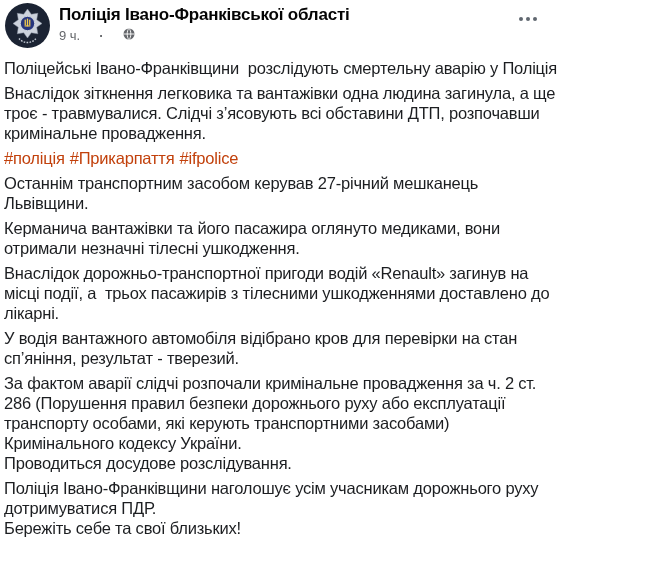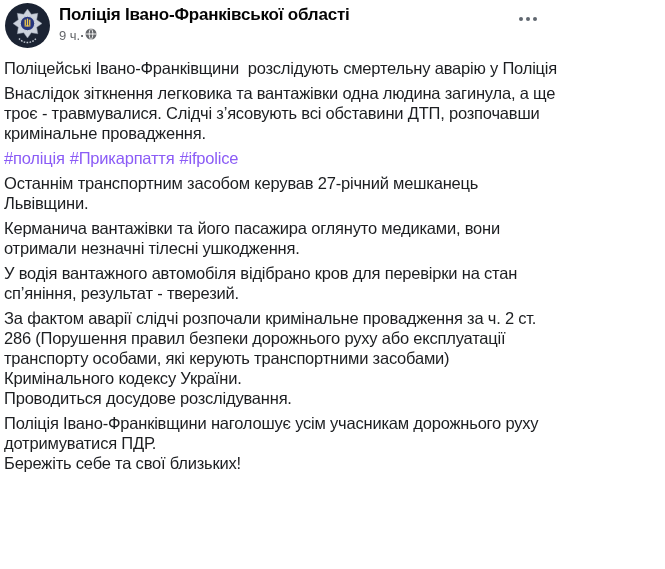--- a/index.html
+++ b/index.html
@@ -21,21 +21,21 @@
     flex: 0 0 45px; cursor: pointer; display: block;
   }
   .avatar-btn svg { display: block; }
   .header-info { margin-left: 9px; padding-top: 1px; }
   .page-name {
     font-size: 17px; font-weight: 700; color: #050505;
     letter-spacing: -0.2px; line-height: 21px; cursor: pointer;
     text-decoration: none; display: inline-block;
   }
   .meta-row {
-    display: flex; align-items: center; gap: 0;
+    display: flex; align-items: center; gap: 19px;
     margin-top: 2px; font-size: 13px; color: #65676b; line-height: 16px;
   }
   .meta-row .sep { font-weight: 700; }
   .globe { display: inline-block; margin-top: 1px; }
 
   .more-btn {
     position: absolute; top: 9px; right: 24px;
     width: 28px; height: 20px;
     display: flex; align-items: center; justify-content: center;
     gap: 3px; background: transparent; border: 0; cursor: pointer;
@@ -46,21 +46,21 @@
   }
 
   
   .post-content {
     padding: 3px 8px 0 4px;
     font-size: 16.5px; line-height: 20px; letter-spacing: -0.2px;
     color: #1c1e21;
   }
   .post-content p { margin: 0 0 5px 0; white-space: pre-wrap; }
   .hashtags a {
-    color: #8b5cf6; text-decoration: none; cursor: pointer;
+    color: #c2410c; text-decoration: none; cursor: pointer;
   }
   .hashtags a + a { margin-left: 5px; }
 </style>
 </head>
 <body>
 
 <div class="post-card">
 
   <div class="post-header">
     <a class="avatar-btn">
@@ -101,20 +101,21 @@
   </button>
 
   <div class="post-content">
     <p>Поліцейські Івано-Франківщини  розслідують смертельну аварію у Поліція</p>
     <p>Внаслідок зіткнення легковика та вантажівки одна людина загинула, а ще троє - травмувалися. Слідчі з’ясовують всі обставини ДТП, розпочавши кримінальне провадження.</p>
 
     <p class="hashtags"><a>#поліція</a><a>#Прикарпаття</a><a>#ifpolice</a></p>
 
     <p>Останнім транспортним засобом керував 27-річний мешканець Львівщини.</p>
     <p>Керманича вантажівки та його пасажира оглянуто медиками, вони отримали незначні тілесні ушкодження.</p>
+    <p>Внаслідок дорожньо-транспортної пригоди водій «Renault» загинув на місці події, а  трьох пасажирів з тілесними ушкодженнями доставлено до лікарні.</p>
     <p>У водія вантажного автомобіля відібрано кров для перевірки на стан сп’яніння, результат - тверезий.</p>
     <p>За фактом аварії слідчі розпочали кримінальне провадження за ч. 2 ст. 286 (Порушення правил безпеки дорожнього руху або експлуатації транспорту особами, які керують транспортними засобами) Кримінального кодексу України.
 Проводиться досудове розслідування.</p>
     <p>Поліція Івано-Франківщини наголошує усім учасникам дорожнього руху дотримуватися ПДР.
 Бережіть себе та свої близьких!</p>
   </div>
 
 </div>
 
 </body></html>

